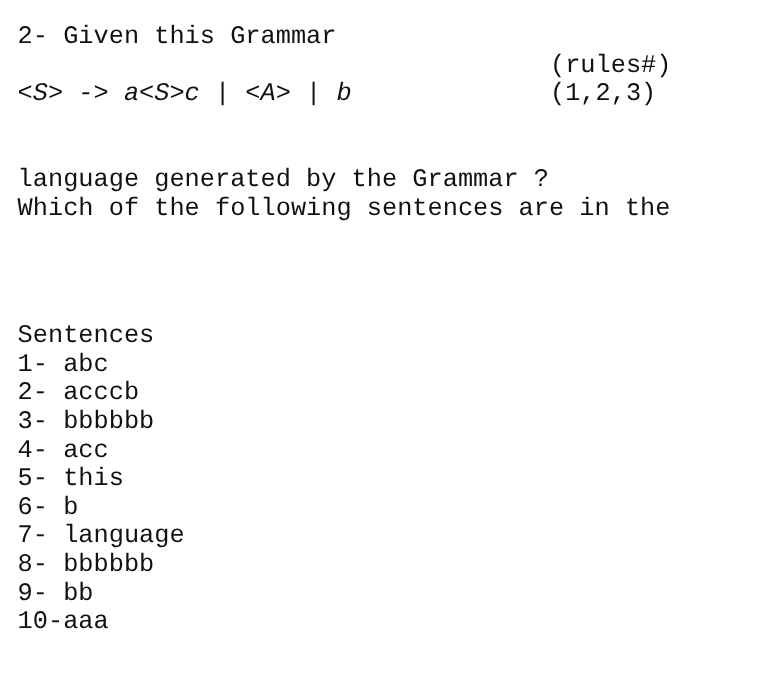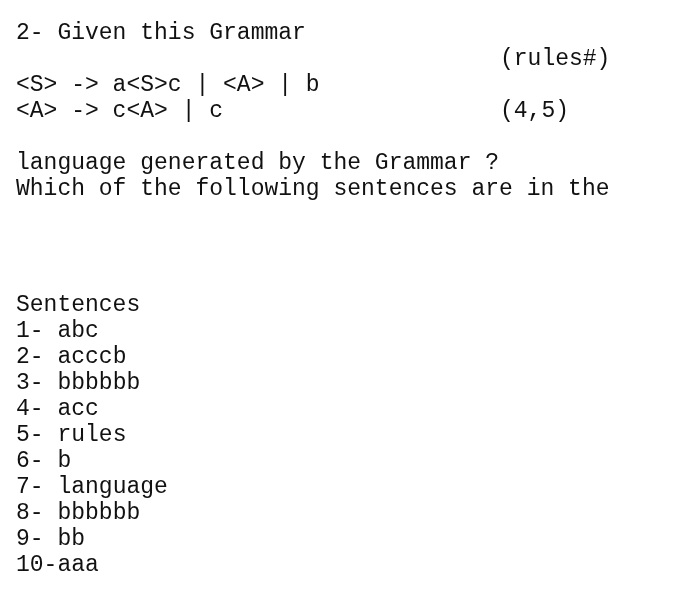--- a/index.html
+++ b/index.html
@@ -48,20 +48,21 @@
     top: 46px;
   }
   .grammar-row {
     display: flex;
     flex-direction: row;
     align-items: flex-end;
   }
   .grammar-lhs {
     width: 484px;
     flex: 0 0 484px;
+    font-style: italic;
   }
   .grammar-rules {
     flex: 0 0 auto;
   }
 
   
   .prompt-block {
     position: absolute;
     left: 16px;
     top: 150px;
@@ -102,26 +103,23 @@
 
   <div class="grammar-block">
 
     <div class="grammar-row">
       <span class="line grammar-lhs"></span>
       <span class="line grammar-rules">(rules#)</span>
     </div>
 
     <div class="grammar-row">
       <span class="line grammar-lhs">&lt;S&gt; -&gt; a&lt;S&gt;c | &lt;A&gt; | b</span>
+      <span class="line grammar-rules">(1,2,3)</span>
     </div>
 
-    <div class="grammar-row">
-      <span class="line grammar-lhs">&lt;A&gt; -&gt; c&lt;A&gt; | c</span>
-      <span class="line grammar-rules">(4,5)</span>
-    </div>
 
   </div>
 
   <div class="prompt-block">
     <div class="line">language generated by the Grammar ?</div>
     <div class="line">Which of the following sentences are in the</div>
   </div>
 
   <div class="sentences-block">
 
@@ -144,21 +142,21 @@
         <span class="sentence-text">bbbbbb</span>
       </li>
 
       <li class="sentence-item line">
         <span class="sentence-index">4- </span>
         <span class="sentence-text">acc</span>
       </li>
 
       <li class="sentence-item line">
         <span class="sentence-index">5- </span>
-        <span class="sentence-text">rules</span>
+        <span class="sentence-text">this</span>
       </li>
 
       <li class="sentence-item line">
         <span class="sentence-index">6- </span>
         <span class="sentence-text">b</span>
       </li>
 
       <li class="sentence-item line">
         <span class="sentence-index">7- </span>
         <span class="sentence-text">language</span>

